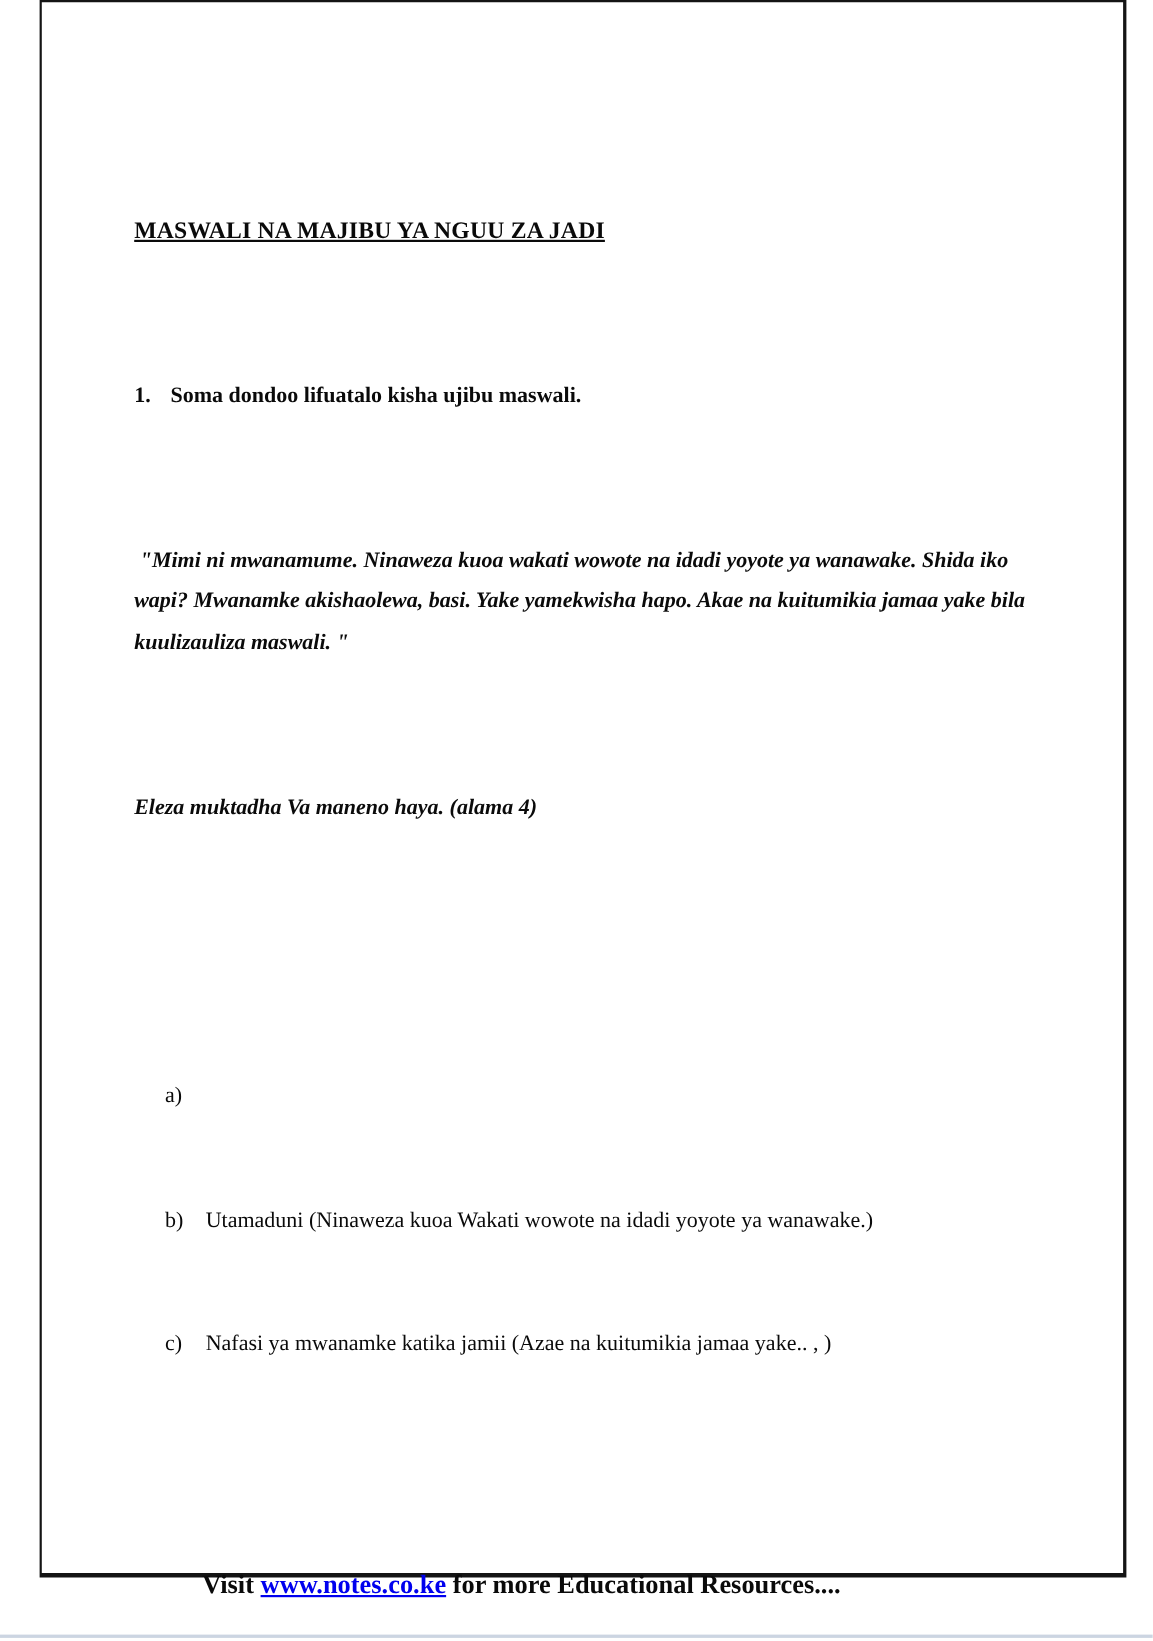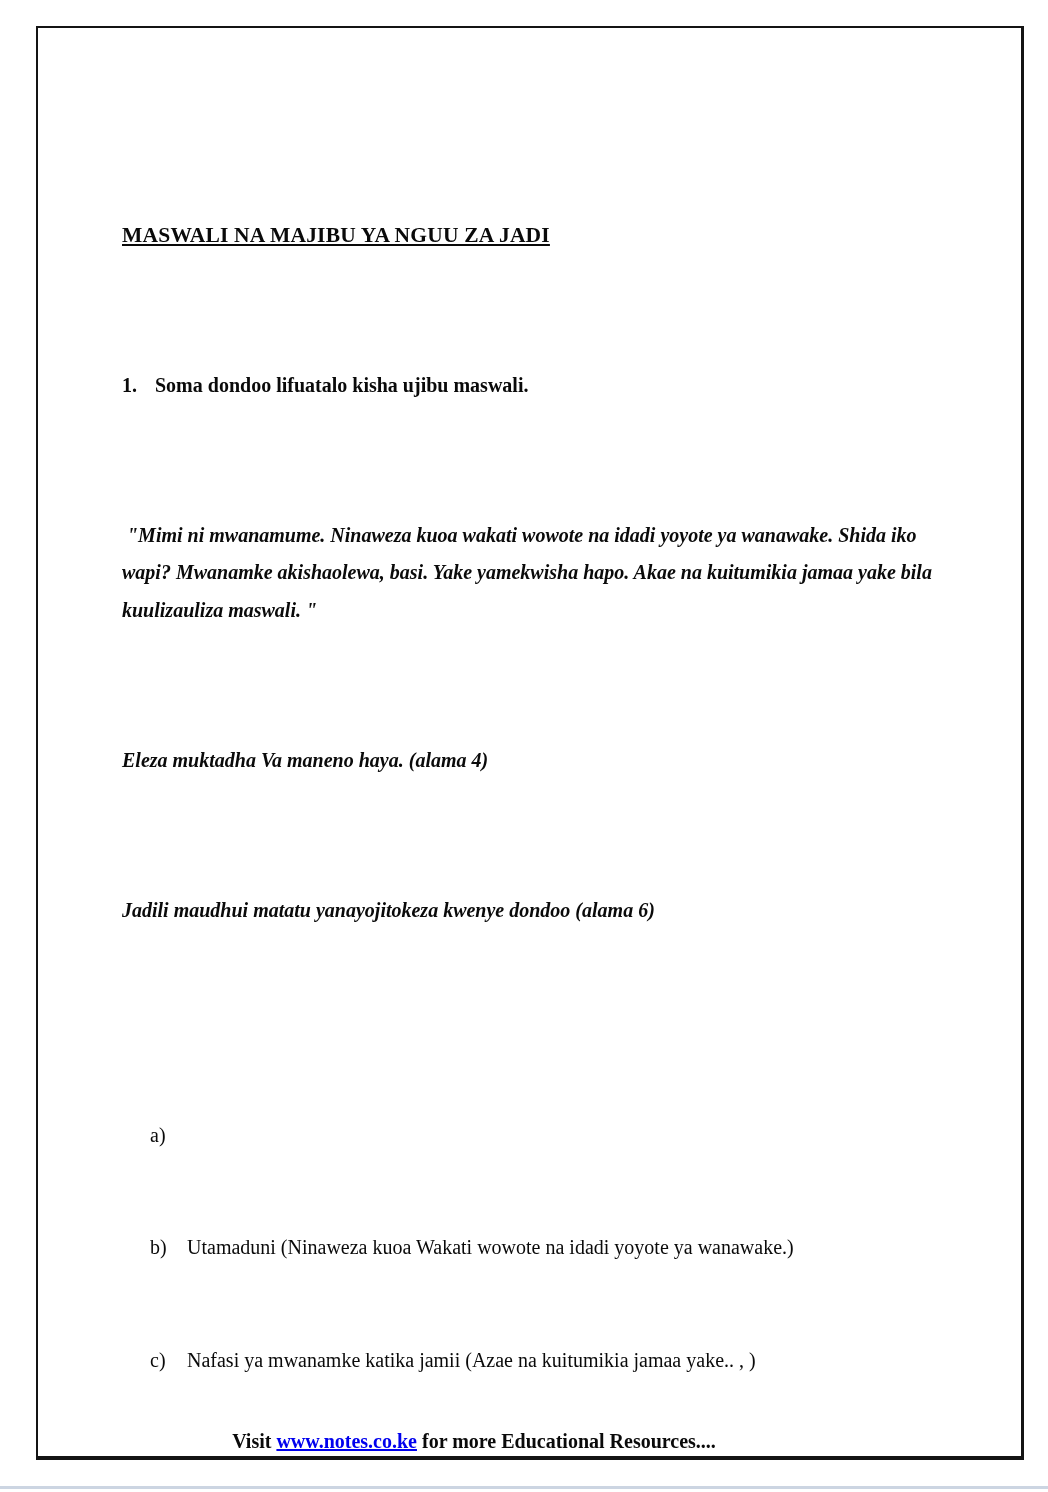--- a/index.html
+++ b/index.html
@@ -6,21 +6,21 @@
   body {
     width: 1048px; height: 1492px;
     background: #ffffff;
     font-family: "Liberation Serif", serif;
     color: #0a0a0a;
     position: relative;
     overflow: hidden;
   }
   .page-frame {
     position: absolute;
-    left: 36px; top: 26px;
+    left: 36px; top: 0;
     width: 988px; height: 1434px;
     box-sizing: border-box;
     border: 2px solid #141414;
     border-right-width: 3px;
     border-bottom-width: 4px;
     background: #ffffff;
   }
   .content {
     padding: 76px 82px 0 84px;
     font-size: 20px;
@@ -40,21 +40,21 @@
   .quote { font-weight: bold; font-style: italic; }
   .qnum { display: flex; font-weight: bold; }
   .qnum .num { width: 33px; flex: none; }
   .li { display: flex; padding-left: 28px; }
   .li .marker { width: 37px; flex: none; }
   .footer {
     position: absolute;
     left: 0; top: 1423px;
     width: 948px;
     text-align: center;
-    font-size: 20px;
+    font-size: 24px;
     font-weight: bold;
     line-height: 36px;
     white-space: pre;
     font-family: Liberation Serif, serif;
   }
   .footer a {
     font-weight: bold;
     text-decoration: underline;
     cursor: pointer;
   }
@@ -74,21 +74,20 @@
 
     <div class="qnum">
       <span class="num">1.</span>
       <span>Soma dondoo lifuatalo kisha ujibu maswali.</span>
     </div>
 
     <p class="quote"> "Mimi ni mwanamume. Ninaweza kuoa wakati wowote na idadi yoyote ya wanawake. Shida iko wapi? Mwanamke akishaolewa, basi. Yake yamekwisha hapo. Akae na kuitumikia jamaa yake bila kuulizauliza maswali. "</p>
 
     <p class="bold">Eleza muktadha Va maneno haya. (alama 4)</p>
 
-    <p class="bold">Jadili maudhui matatu yanayojitokeza kwenye dondoo (alama 6)</p>
 
     <div class="list">
       <div class="li">
         <span class="marker">a)</span>
       </div>
       <div class="li">
         <span class="marker">b)</span>
         <span>Utamaduni (Ninaweza kuoa Wakati wowote na idadi yoyote ya wanawake.)</span>
       </div>
       <div class="li">

